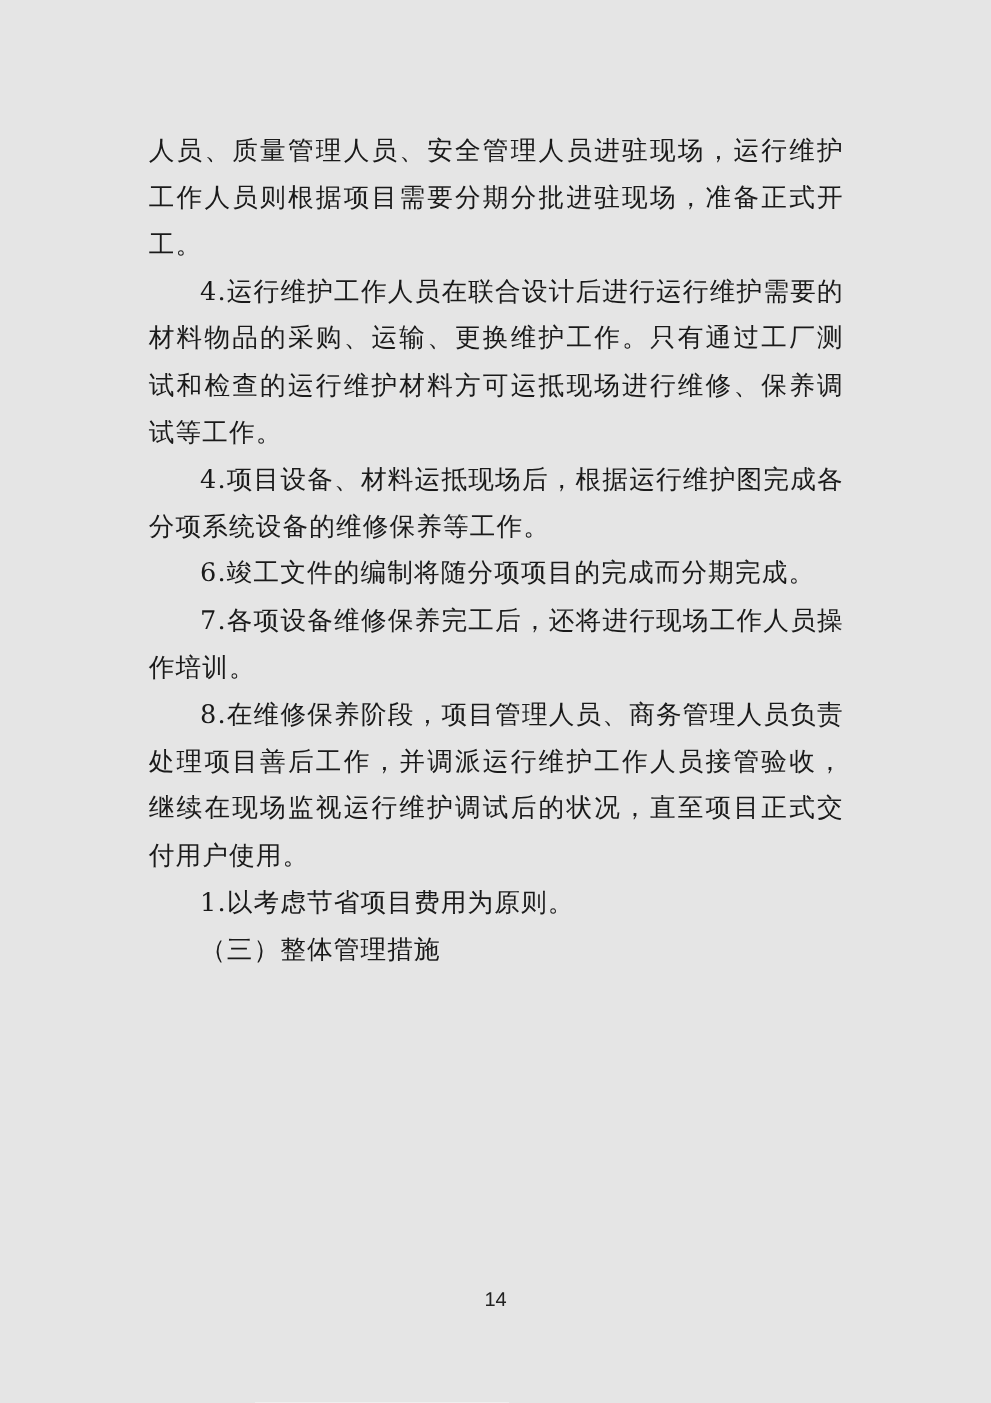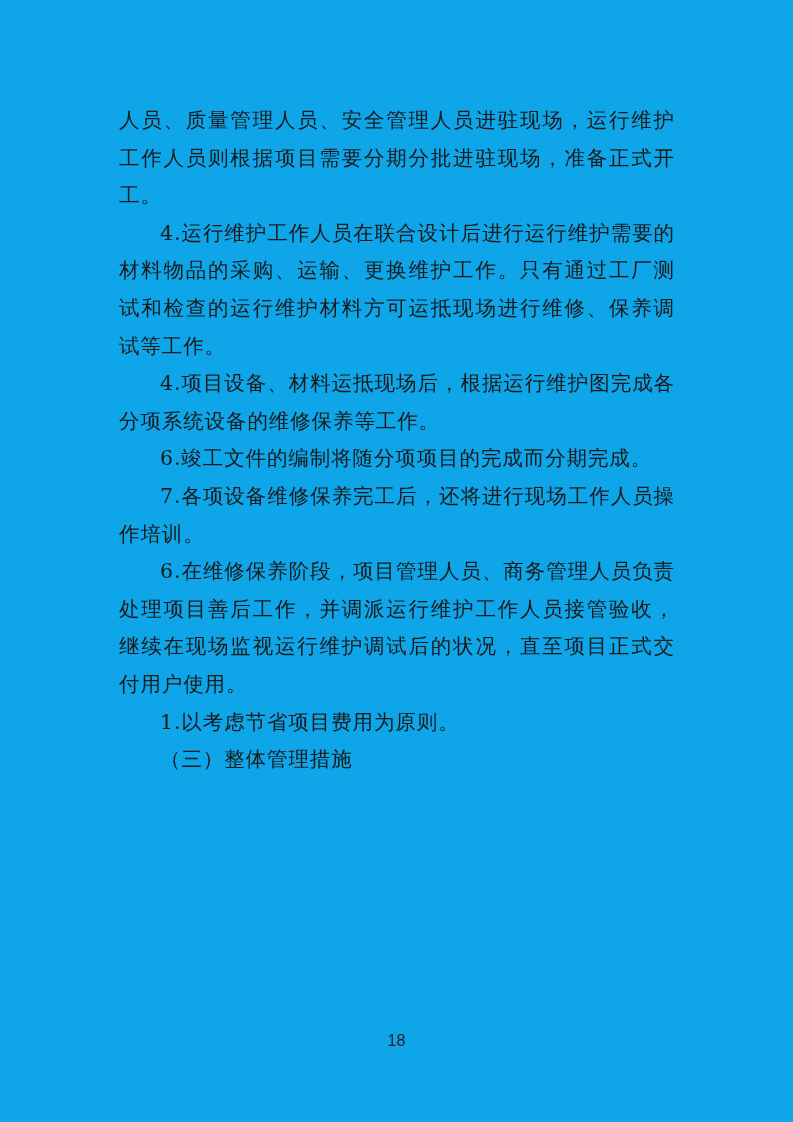--- a/index.html
+++ b/index.html
@@ -1,18 +1,18 @@
 <!DOCTYPE html>
 <html><head>
 <meta charset="utf-8">
 <style>
   html, body { margin: 0; padding: 0; background: #ffffff; }
   body { width: 793px; height: 1122px; position: relative; overflow: hidden; }
   .page {
-    position: absolute; left: 0; top: 0; width: 793px; height: 1122px; background: #0ea5e9;
+    position: absolute; left: 0; top: 0; width: 793px; height: 1122px; background: #e5e5e5;
   }
   .content {
     position: absolute; left: 119px; top: 102px; width: 556px;
     font-family: "DejaVu Serif", "Liberation Serif", serif;
     font-size: 20.5px;
     line-height: 37.6px;
     color: #1a1a1a;
     text-align: justify;
     letter-spacing: 0.9px;
   }
@@ -27,18 +27,18 @@
 </head>
 <body>
 
 <div class="page">
   <div class="content">
     <p class="para noindent">人员、质量管理人员、安全管理人员进驻现场，运行维护工作人员则根据项目需要分期分批进驻现场，准备正式开工。</p>
     <p class="para">4.运行维护工作人员在联合设计后进行运行维护需要的材料物品的采购、运输、更换维护工作。只有通过工厂测试和检查的运行维护材料方可运抵现场进行维修、保养调试等工作。</p>
     <p class="para">4.项目设备、材料运抵现场后，根据运行维护图完成各分项系统设备的维修保养等工作。</p>
     <p class="para">6.竣工文件的编制将随分项项目的完成而分期完成。</p>
     <p class="para">7.各项设备维修保养完工后，还将进行现场工作人员操作培训。</p>
-    <p class="para">6.在维修保养阶段，项目管理人员、商务管理人员负责处理项目善后工作，并调派运行维护工作人员接管验收，继续在现场监视运行维护调试后的状况，直至项目正式交付用户使用。</p>
+    <p class="para">8.在维修保养阶段，项目管理人员、商务管理人员负责处理项目善后工作，并调派运行维护工作人员接管验收，继续在现场监视运行维护调试后的状况，直至项目正式交付用户使用。</p>
     <p class="para">1.以考虑节省项目费用为原则。</p>
     <p class="heading">（三）整体管理措施</p>
   </div>
-  <div class="page-number">18</div>
+  <div class="page-number">14</div>
 </div>
 
 </body></html>

